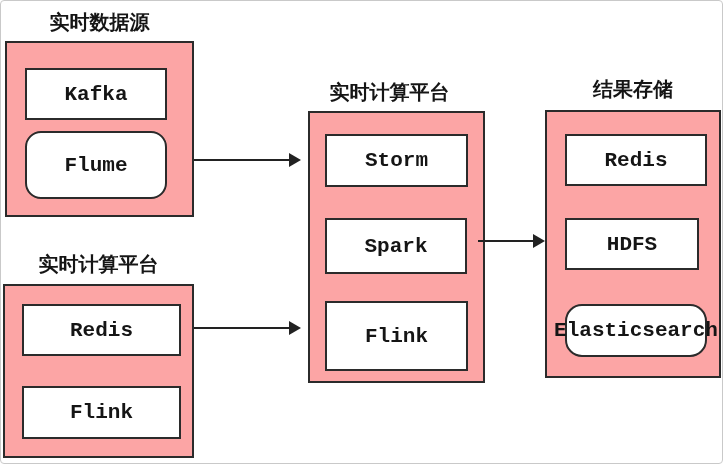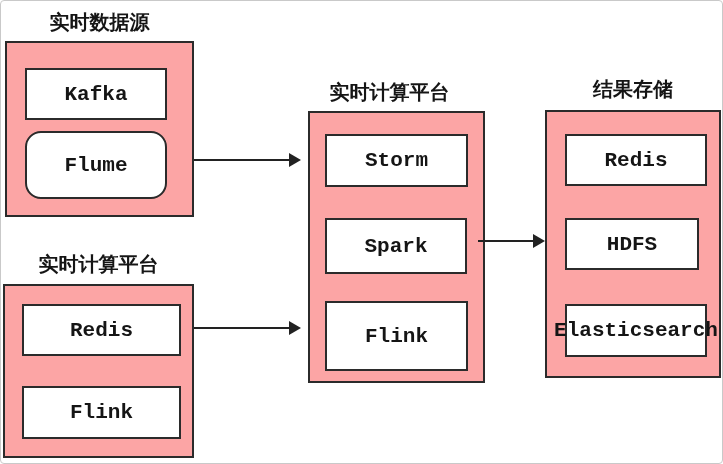--- a/index.html
+++ b/index.html
@@ -68,21 +68,21 @@
   .g3-title { left: 300px; top: 78px;  width: 177px; }
   .g3-box   { left: 307px; top: 110px; width: 177px; height: 272px; }
   .g3-i0    { left: 15px;  top: 21px;  width: 143px; height: 53px; }
   .g3-i1    { left: 15px;  top: 105px; width: 142px; height: 56px; }
   .g3-i2    { left: 15px;  top: 188px; width: 143px; height: 70px; }
   
   .g4-title { left: 544px; top: 75px;  width: 176px; }
   .g4-box   { left: 544px; top: 109px; width: 176px; height: 268px; }
   .g4-i0    { left: 18px;  top: 22px;  width: 142px; height: 52px; }
   .g4-i1    { left: 18px;  top: 106px; width: 134px; height: 52px; }
-  .g4-i2    { left: 18px;  top: 192px; width: 142px; height: 53px; }
+  .g4-i2    { left: 18px;  top: 192px; width: 142px; height: 53px; border-radius: 17px; }
   
   .a1-line { left: 193px; top: 158px; width: 96px; }
   .a1-head { left: 288px; top: 152px; }
   .a2-line { left: 193px; top: 326px; width: 96px; }
   .a2-head { left: 288px; top: 320px; }
   .a3-line { left: 477px; top: 239px; width: 56px; }
   .a3-head { left: 532px; top: 233px; }
 </style>
 </head>
 <body>

